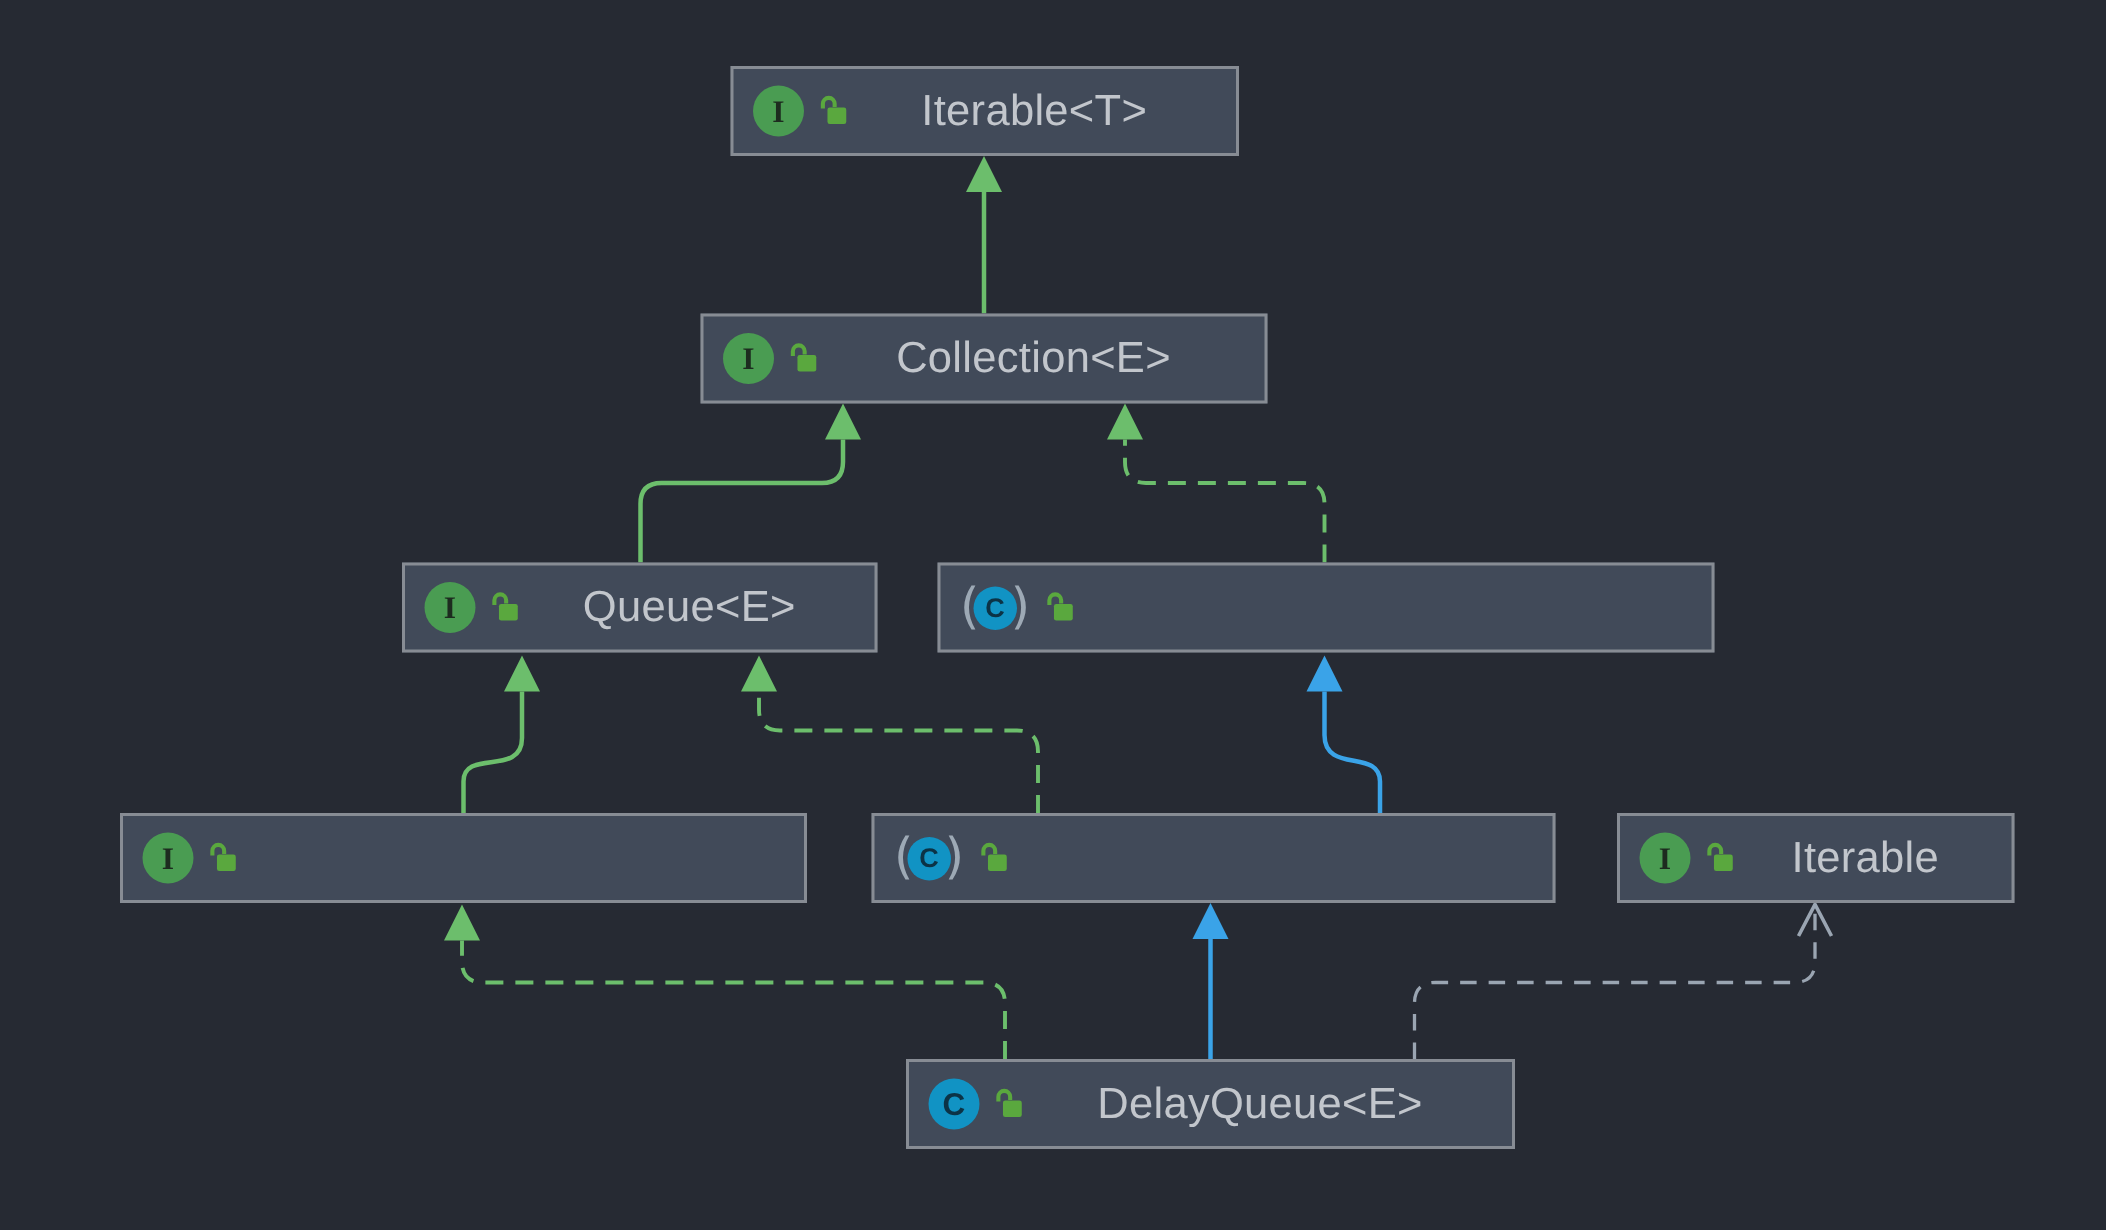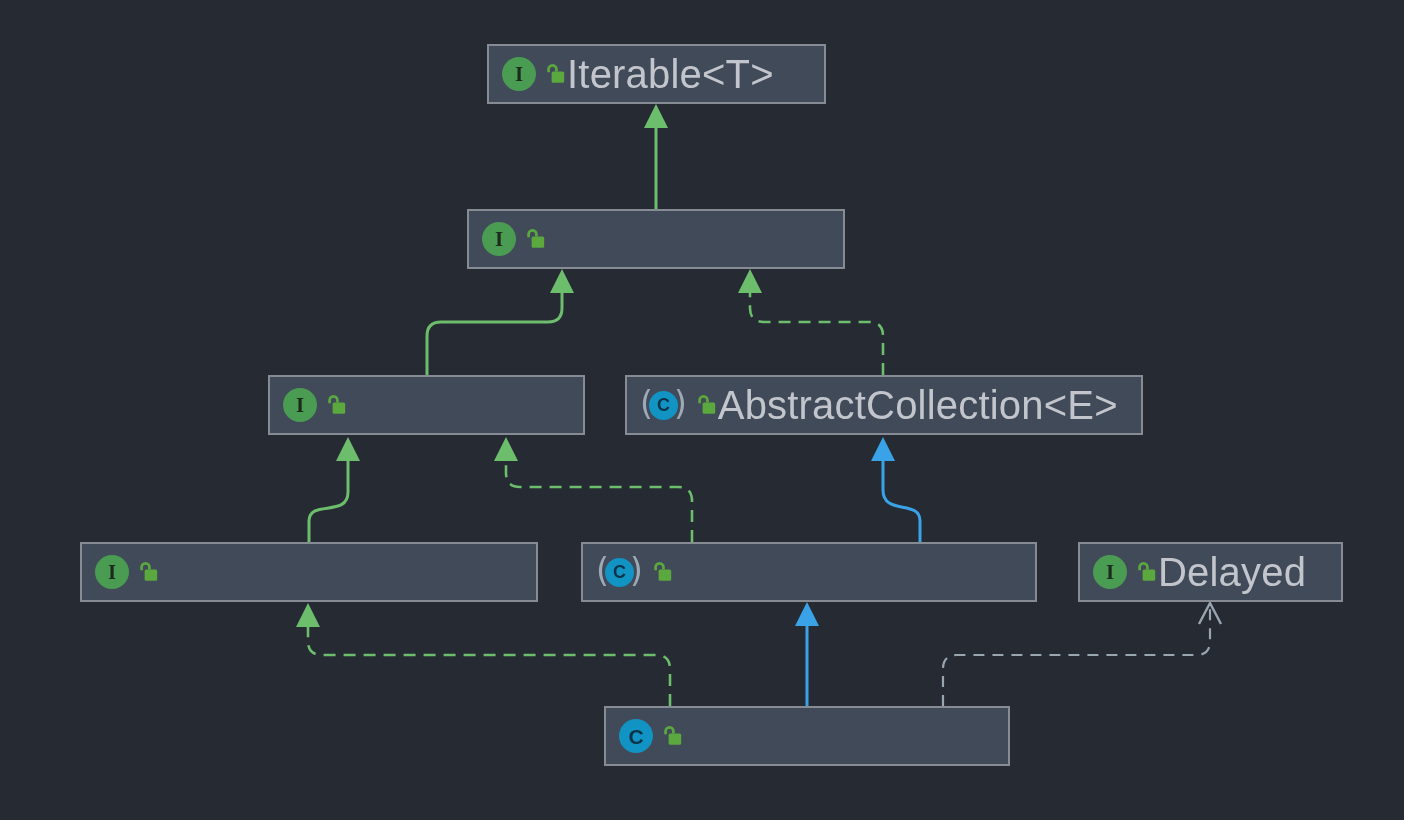--- a/index.html
+++ b/index.html
@@ -32,21 +32,21 @@
   .abstract-wrap{display:flex;align-items:center;}
   .abstract-wrap .type-circle{width:29px;height:29px;font-size:18px;}
   .paren{
     color:#9da9b5;font-size:33px;line-height:1;font-weight:400;
     font-family:"DejaVu Sans",sans-serif;transform:translateY(-2px);
   }
   .paren.open{margin-right:-4px;}
   .paren.close{margin-left:-4px;}
   .lock{margin-left:9px;flex:none;display:flex;align-items:center;}
   .label{
-    flex:1;text-align:left;color:#c2c6cc;font-size:40px;
+    flex:1;text-align:center;color:#c2c6cc;font-size:29px;
     white-space:nowrap;overflow:hidden;letter-spacing:0.2px;
   }
 
   #node-iterable           {left:487px;top:44px;  width:339px;}
   #node-collection         {left:467px;top:209px; width:378px;}
   #node-queue              {left:268px;top:375px; width:317px;}
   #node-abstract-collection{left:625px;top:375px; width:518px;}
   #node-blocking-queue     {left:80px; top:542px; width:458px;}
   #node-abstract-queue     {left:581px;top:542px; width:456px;}
   #node-delayed            {left:1078px;top:542px;width:265px;}
@@ -121,49 +121,50 @@
   <div class="node" id="node-collection">
     <span class="icons">
       <span class="type-circle iface-circle">I</span>
       <span class="lock">
         <svg width="22" height="24" viewBox="0 0 20 22">
           <path d="M3.2 9.5 V6.6 a3.6 3.6 0 0 1 7.2 0 V8.6" fill="none" stroke="#5aa83e" stroke-width="2.5"></path>
           <rect x="6" y="8.8" width="11.5" height="10.2" rx="1.4" fill="#5aa83e"></rect>
         </svg>
       </span>
     </span>
+    <span class="label">Collection&lt;E&gt;</span>
   </div>
 
   <div class="node" id="node-queue">
     <span class="icons">
       <span class="type-circle iface-circle">I</span>
       <span class="lock">
         <svg width="22" height="24" viewBox="0 0 20 22">
           <path d="M3.2 9.5 V6.6 a3.6 3.6 0 0 1 7.2 0 V8.6" fill="none" stroke="#5aa83e" stroke-width="2.5"></path>
           <rect x="6" y="8.8" width="11.5" height="10.2" rx="1.4" fill="#5aa83e"></rect>
         </svg>
       </span>
     </span>
+    <span class="label">Queue&lt;E&gt;</span>
   </div>
 
   <div class="node" id="node-abstract-collection">
     <span class="icons">
       <span class="abstract-wrap">
         <span class="paren open">(</span>
         <span class="type-circle class-circle">C</span>
         <span class="paren close">)</span>
       </span>
       <span class="lock">
         <svg width="22" height="24" viewBox="0 0 20 22">
           <path d="M3.2 9.5 V6.6 a3.6 3.6 0 0 1 7.2 0 V8.6" fill="none" stroke="#5aa83e" stroke-width="2.5"></path>
           <rect x="6" y="8.8" width="11.5" height="10.2" rx="1.4" fill="#5aa83e"></rect>
         </svg>
       </span>
     </span>
-    <span class="label">AbstractCollection&lt;E&gt;</span>
   </div>
 
   <div class="node" id="node-blocking-queue">
     <span class="icons">
       <span class="type-circle iface-circle">I</span>
       <span class="lock">
         <svg width="22" height="24" viewBox="0 0 20 22">
           <path d="M3.2 9.5 V6.6 a3.6 3.6 0 0 1 7.2 0 V8.6" fill="none" stroke="#5aa83e" stroke-width="2.5"></path>
           <rect x="6" y="8.8" width="11.5" height="10.2" rx="1.4" fill="#5aa83e"></rect>
         </svg>
@@ -190,28 +191,29 @@
   <div class="node" id="node-delayed">
     <span class="icons">
       <span class="type-circle iface-circle">I</span>
       <span class="lock">
         <svg width="22" height="24" viewBox="0 0 20 22">
           <path d="M3.2 9.5 V6.6 a3.6 3.6 0 0 1 7.2 0 V8.6" fill="none" stroke="#5aa83e" stroke-width="2.5"></path>
           <rect x="6" y="8.8" width="11.5" height="10.2" rx="1.4" fill="#5aa83e"></rect>
         </svg>
       </span>
     </span>
-    <span class="label">Delayed</span>
+    <span class="label">Iterable</span>
   </div>
 
   <div class="node" id="node-delay-queue">
     <span class="icons">
       <span class="type-circle class-circle">C</span>
       <span class="lock">
         <svg width="22" height="24" viewBox="0 0 20 22">
           <path d="M3.2 9.5 V6.6 a3.6 3.6 0 0 1 7.2 0 V8.6" fill="none" stroke="#5aa83e" stroke-width="2.5"></path>
           <rect x="6" y="8.8" width="11.5" height="10.2" rx="1.4" fill="#5aa83e"></rect>
         </svg>
       </span>
     </span>
+    <span class="label">DelayQueue&lt;E&gt;</span>
   </div>
 
 </div>
 
 </body></html>

